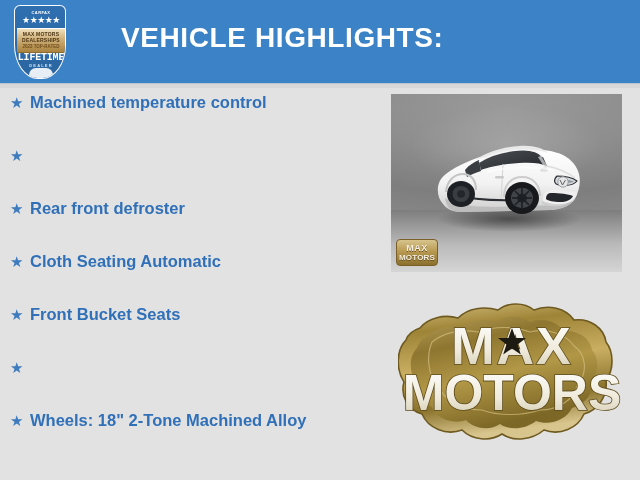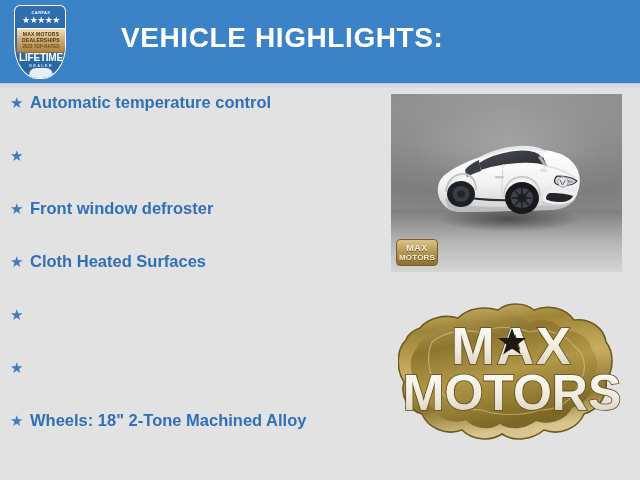--- a/index.html
+++ b/index.html
@@ -102,21 +102,21 @@
     color: #4a3512; letter-spacing: 0.2px;
   }
   .cfx-ribbon-l3 {
     position: absolute; left: 0; top: 15px; width: 48px;
     text-align: center; font-size: 4.5px; font-weight: bold;
     color: #6b4c18;
   }
   .cfx-lifetime {
     position: absolute; left: 0; top: 46px; width: 52px;
     text-align: center; font-size: 10px; font-weight: bold;
-    color: #ffffff; letter-spacing: -0.2px;
+    color: #ffffff; letter-spacing: -0.2px; font-family: Liberation Mono, monospace;
   }
   .cfx-dealer {
     position: absolute; left: 0; top: 57px; width: 52px;
     text-align: center; font-size: 4px; font-weight: bold;
     color: #cfe0f0; letter-spacing: 1.2px;
   }
   .cfx-car {
     position: absolute; left: 14px; top: 62px;
     width: 24px; height: 11px;
     background: #e8eef5;
@@ -238,39 +238,40 @@
     </div>
 
     <div id="header-title">VEHICLE HIGHLIGHTS:</div>
   </div>
   <div id="header-sep"></div>
 
   <div id="features">
 
     <div class="feature-row">
       <span class="feature-bullet">★</span>
-      <span class="feature-label">Automatic temperature control</span>
-    </div>
-
-    <div class="feature-row">
-      <span class="feature-bullet">★</span>
-    </div>
-
-    <div class="feature-row">
-      <span class="feature-bullet">★</span>
-      <span class="feature-label">Front window defroster</span>
-    </div>
-
-    <div class="feature-row">
-      <span class="feature-bullet">★</span>
-      <span class="feature-label">Cloth Heated Surfaces</span>
-    </div>
-
-    <div class="feature-row">
-      <span class="feature-bullet">★</span>
+      <span class="feature-label">Machined temperature control</span>
+    </div>
+
+    <div class="feature-row">
+      <span class="feature-bullet">★</span>
+    </div>
+
+    <div class="feature-row">
+      <span class="feature-bullet">★</span>
+      <span class="feature-label">Rear front defroster</span>
+    </div>
+
+    <div class="feature-row">
+      <span class="feature-bullet">★</span>
+      <span class="feature-label">Cloth Seating Automatic</span>
+    </div>
+
+    <div class="feature-row">
+      <span class="feature-bullet">★</span>
+      <span class="feature-label">Front Bucket Seats</span>
     </div>
 
     <div class="feature-row">
       <span class="feature-bullet">★</span>
     </div>
 
     <div class="feature-row">
       <span class="feature-bullet">★</span>
       <span class="feature-label">Wheels: 18" 2-Tone Machined Alloy</span>
     </div>

